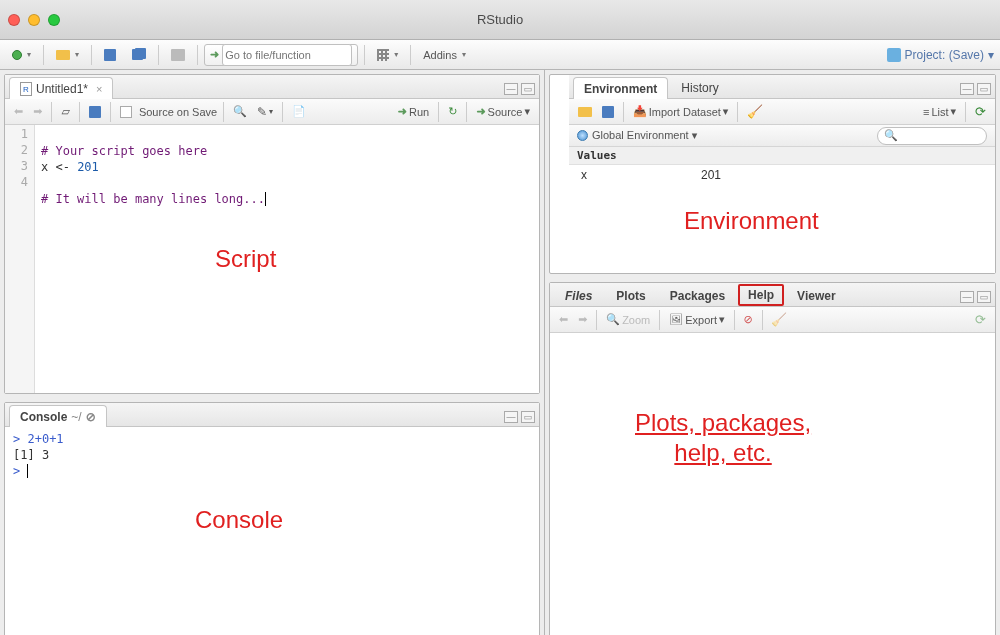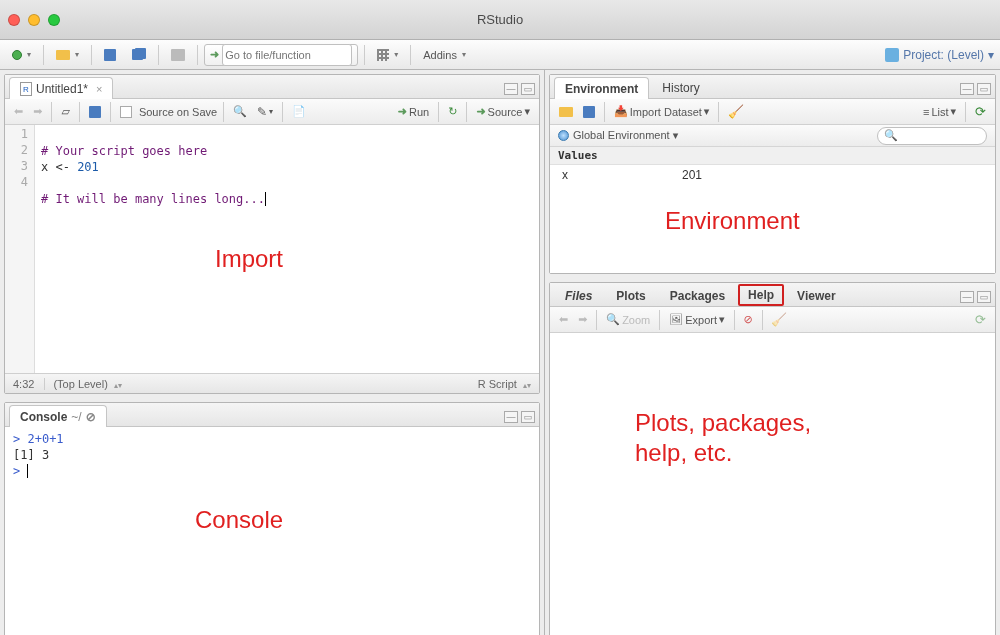--- a/index.html
+++ b/index.html
@@ -203,21 +203,21 @@
     <span class="caret">▾</span>
   </div>
   <div class="sep"></div>
   <div class="tbtn">
     <span>Addins</span>
     <span class="caret">▾</span>
   </div>
   <div class="spacer"></div>
   <div class="proj">
     <span style="width:14px;height:14px;background:#6ab0e0;border-radius:2px;"></span>
-    <span>Project: (Level)</span>
+    <span>Project: (Save)</span>
     <span class="caret">▾</span>
   </div>
 </div>
 
 <div class="workspace">
 
   <div class="left-col">
 
     <div class="pane" style="height:320px;">
       <div class="tabs">
@@ -270,26 +270,21 @@
           <div>2</div>
           <div>3</div>
           <div>4</div>
         </div>
         <div class="code">
 <span class="comment"># Your script goes here</span>
 <span><span>x &lt;- </span><span class="number">201</span></span>
 <span></span>
 <span class="comment"><span># It will be many lines long...</span><span class="cursor">&nbsp;</span></span>
         </div>
-        <div class="anno" style="left:210px; top:120px;">Import</div>
-      </div>
-      <div class="statusbar">
-        <span>4:32</span>
-        <span style="border-left:1px solid #ccc;padding-left:8px;"><span>(Top Level)</span> <span class="updown">▴▾</span></span>
-        <span class="right"><span>R Script</span> <span class="updown">▴▾</span></span>
+        <div class="anno" style="left:210px; top:120px;">Script</div>
       </div>
     </div>
 
     <div class="pane" style="flex:1;">
       <div class="tabs">
         <div class="tab active" style="font-weight:bold;">
           <span>Console</span>
           <span style="font-weight:normal; color:#888;">~/</span>
           <span style="color:#888;">⊘</span>
         </div>
@@ -302,21 +297,21 @@
         <div><span class="prompt">&gt; </span><span class="prompt">2+0+1</span></div>
         <div>[1] 3</div>
         <div><span class="prompt">&gt; </span><span class="cursor">&nbsp;</span></div>
         <div class="anno" style="left:190px; top:85px;">Console</div>
       </div>
     </div>
   </div>
 
   <div class="right-col">
 
-    <div class="pane" style="height:200px;">
+    <div class="pane" style="height:200px;padding-left:19px;">
       <div class="tabs">
         <div class="tab active" style="font-weight:bold;">
             <span>Environment</span>
           </div>
         <div class="tab">
             <span>History</span>
           </div>
         <div class="winctl">
           <span>—</span>
           <span>▭</span>
@@ -384,18 +379,18 @@
         <div class="sep"></div>
         <div class="mini">🖼 <span>Export</span><span class="caret">▾</span></div>
         <div class="sep"></div>
         <div class="mini" style="color:#d05050;">⊘</div>
         <div class="sep"></div>
         <div class="mini ico-broom" style="opacity:.5;">🧹</div>
         <div class="spacer"></div>
         <div class="mini ico-refresh" style="opacity:.5;">⟳</div>
       </div>
       <div class="pane-body">
-        <div class="anno" style="left:85px; top:75px; white-space:pre; line-height:30px;">Plots, packages,
+        <div class="anno" style="left:85px; top:75px; white-space:pre; text-align:center; line-height:30px;text-decoration:underline;">Plots, packages,
 help, etc.</div>
       </div>
     </div>
   </div>
 </div>
 
 </body></html>

